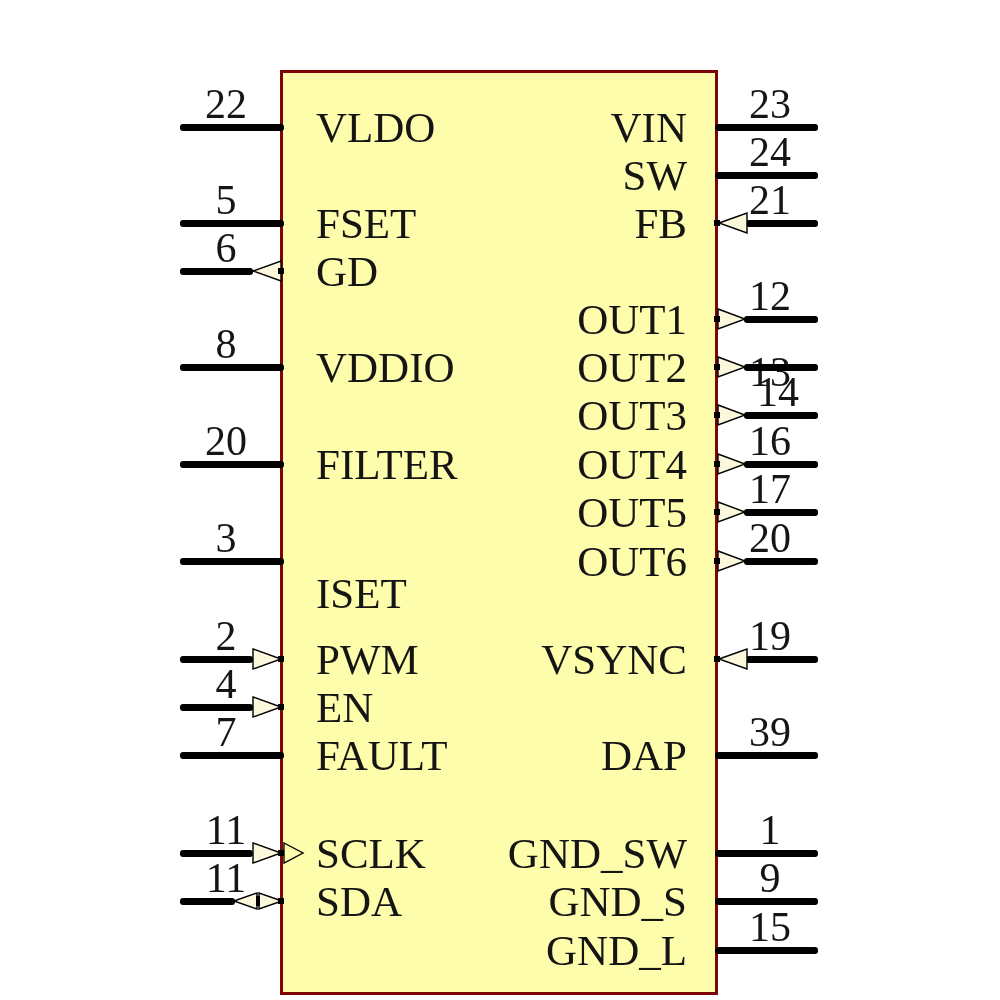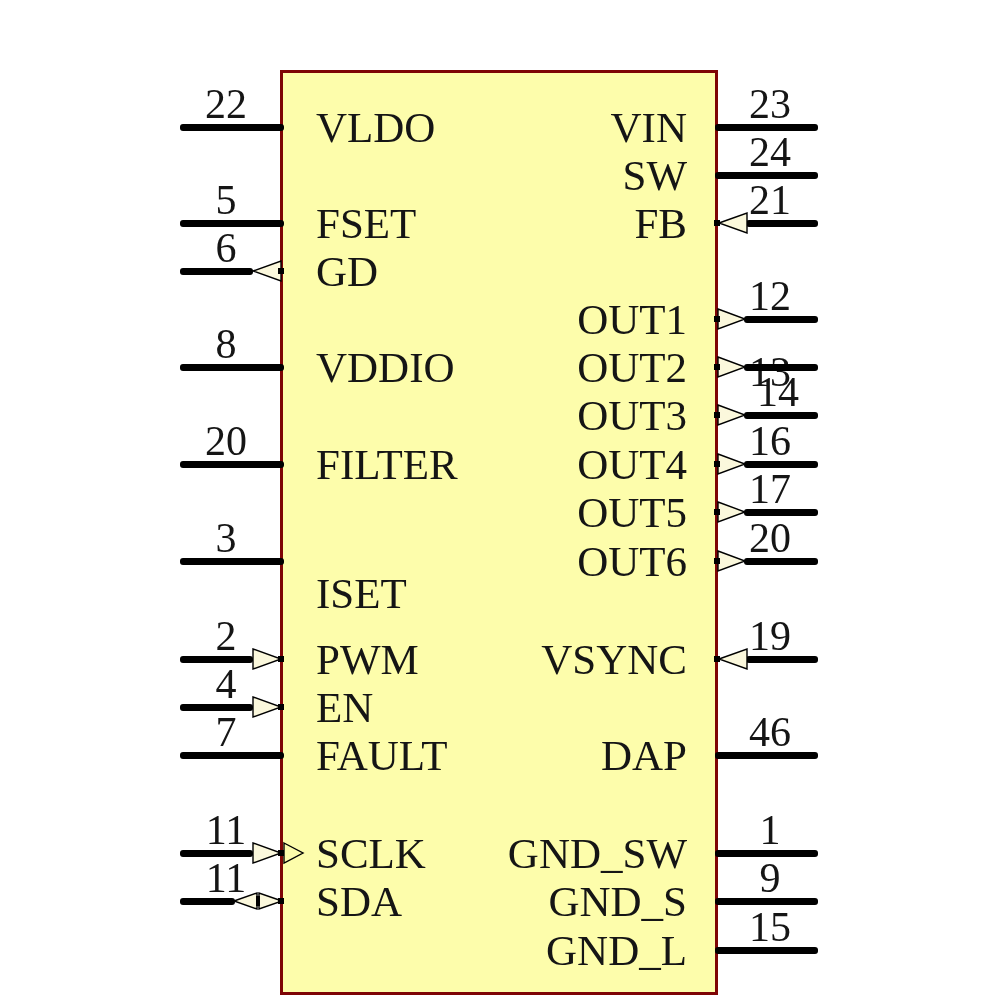--- a/index.html
+++ b/index.html
@@ -243,21 +243,21 @@
     <div class="pin-number" style="top: 657px; left: 770px;">19</div>
     <div class="pin-line" style="left: 746px; width: 72px; top: 655.5px;"></div>
     <div class="pin-label right" style="top: 659px; right: 313px;">VSYNC</div>
   <svg class="pin-arrow" width="30" height="22" viewBox="0 0 30 22" style="left: 718px; top: 648px;">
           <polygon points="1,11 29,1 29,21" fill="#FBF8DC" stroke="#000" stroke-width="1.4"></polygon>
         </svg>
         <div class="pin-stub" style="left: 714px; top: 656px;"></div>
       </div>
 
   <div class="pin">
-    <div class="pin-number" style="top: 753px; left: 770px;">46</div>
+    <div class="pin-number" style="top: 753px; left: 770px;">39</div>
     <div class="pin-line" style="left: 715px; width: 103px; top: 751.5px;"></div>
     <div class="pin-label right" style="top: 755px; right: 313px; margin-left: 22px;">DAP</div>
   </div>
 
   <div class="pin">
     <div class="pin-number" style="top: 851px; left: 770px;">1</div>
     <div class="pin-line" style="left: 715px; width: 103px; top: 849.5px;"></div>
     <div class="pin-label right" style="top: 853px; right: 313px;">GND_SW</div>
   </div>
 

